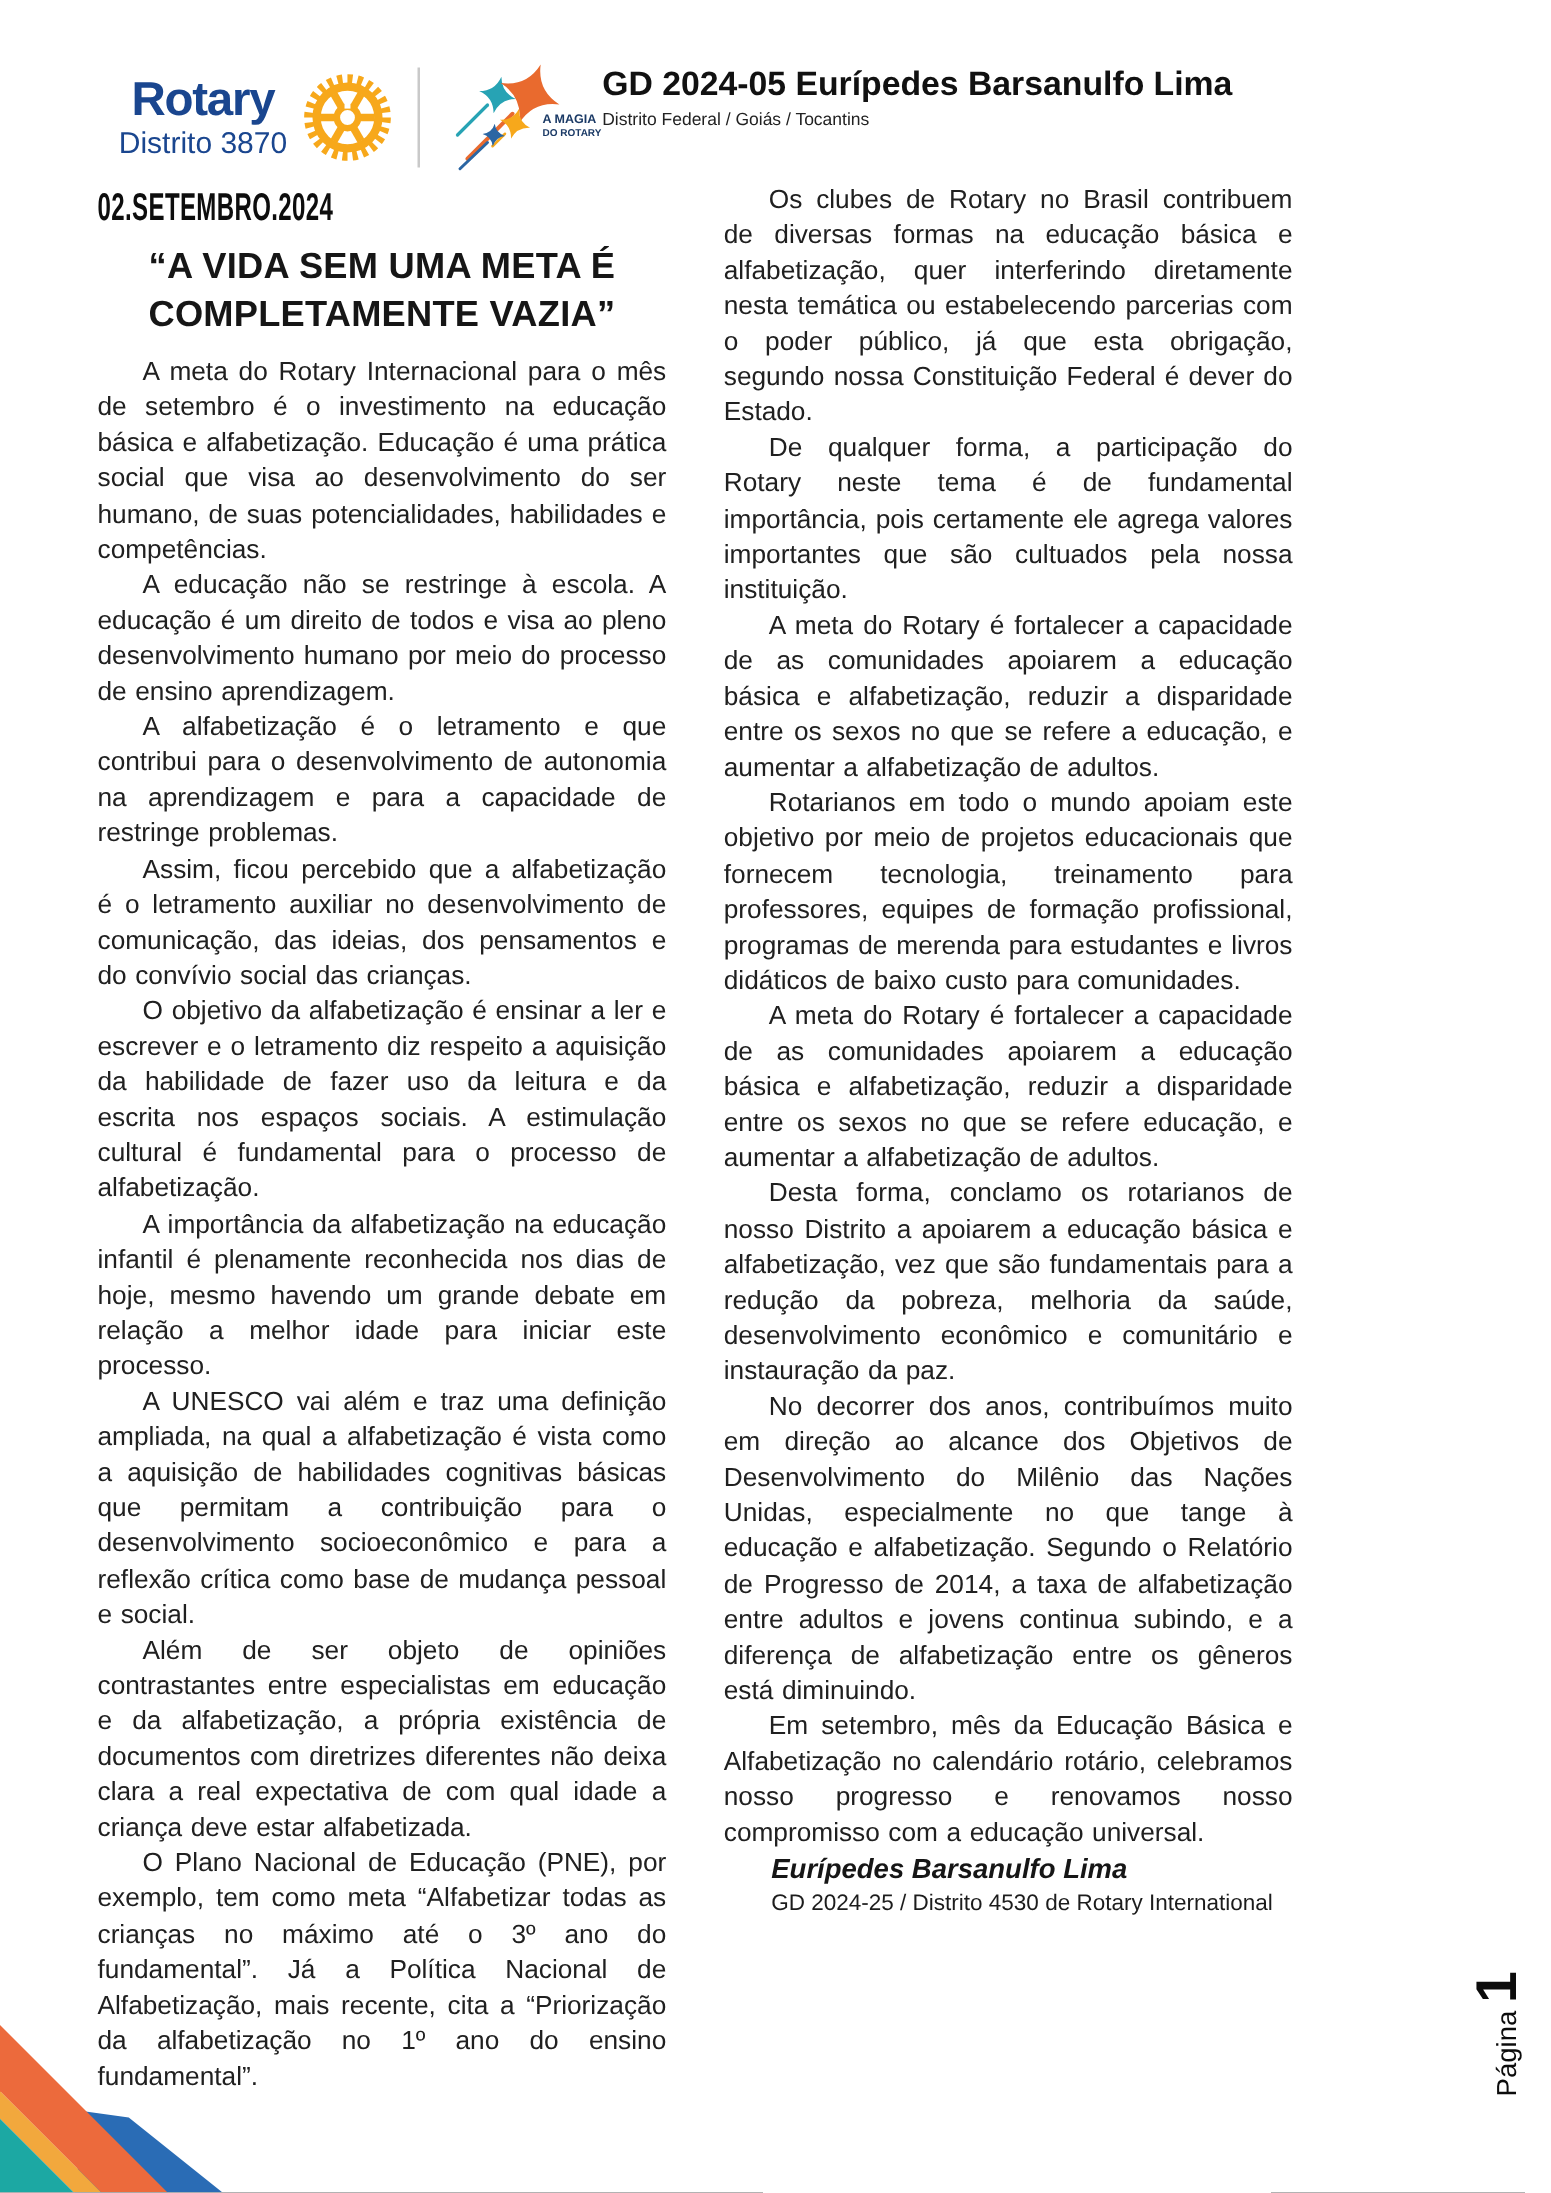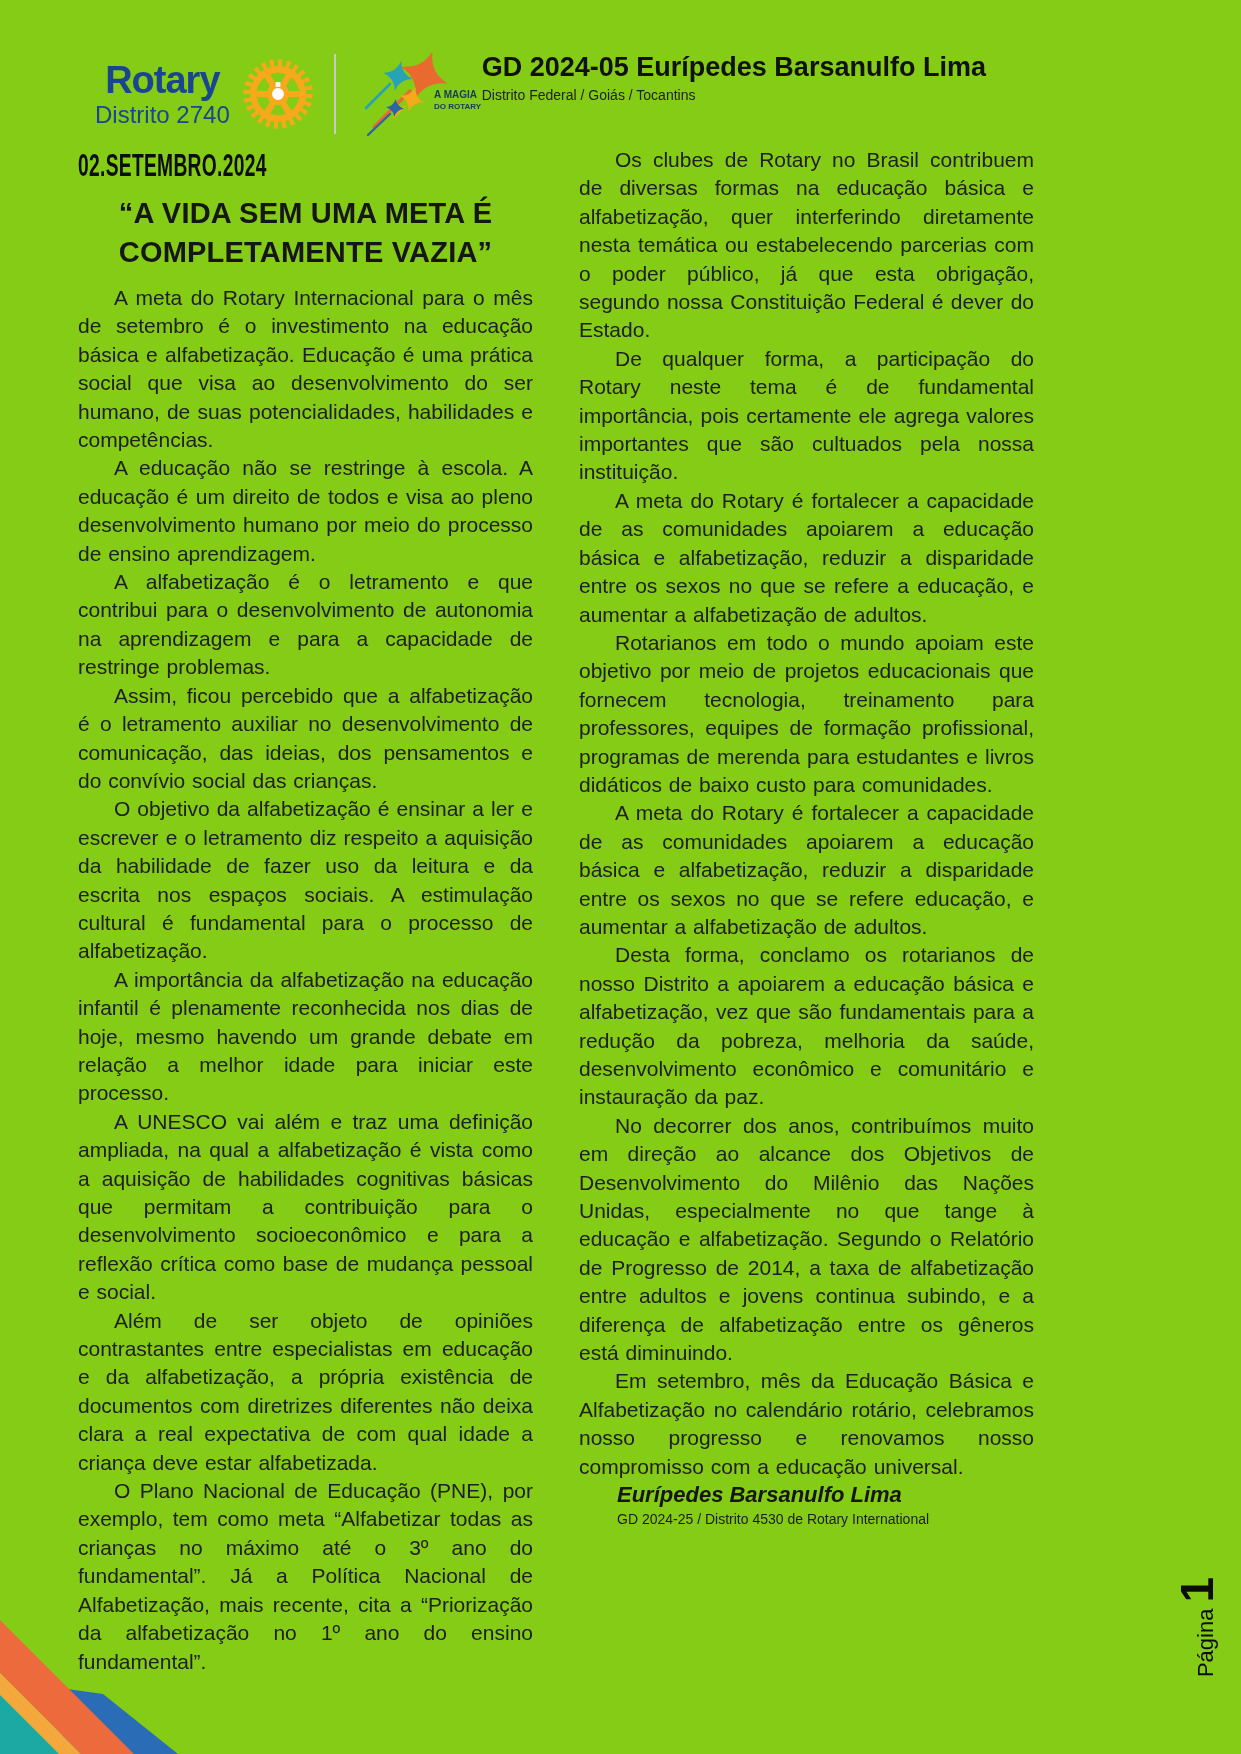--- a/index.html
+++ b/index.html
@@ -10,21 +10,21 @@
     --orange:#EC6A3C;
     --stripe-gold:#F2A83D;
     --corner-blue:#2A6CB5;
     --navy:#1B3A66;
   }
   html,body{margin:0;padding:0;background:#777;}
   .page{
     position:relative;
     width:1241px;height:1754px;
     margin:0 auto;
-    background:#84cc16;
+    background:#ffffff;
     overflow:hidden;
     font-family:"Liberation Sans", sans-serif;
     color:var(--ink);
   }
   
   header{
     display:flex;
     align-items:flex-start;
     padding:46px 70px 0 95px;
   }
@@ -91,21 +91,21 @@
     text-align:justify;
     text-indent:36px;
     color:#202020;
     word-spacing:1px;
   }
   .signature{padding-left:38px;}
   .sig-name{
     font-size:22px;font-weight:700;font-style:italic;color:#161616;line-height:1.3;
   }
   .sig-role{
-    font-size:14px;color:#1c1c1c;line-height:1.35;
+    font-size:18px;color:#1c1c1c;line-height:1.35;
   }
   
   .corner{position:absolute;left:0;bottom:0;width:200px;height:170px;}
   .corner .c-blue{fill:var(--corner-blue);}
   .corner .c-orange{fill:var(--orange);}
   .corner .c-gold{fill:var(--stripe-gold);}
   .corner .c-teal{fill:var(--teal);}
   .page-num{
     position:absolute;
     left:1197px;top:1628px;
@@ -125,21 +125,21 @@
 </style>
 </head>
 <body>
 
 <div class="page">
 
   <header>
     <div class="logo-block">
       <div class="wordmark">
         <span class="brand">Rotary</span>
-        <span class="district">Distrito 2740</span>
+        <span class="district">Distrito 3870</span>
       </div>
       <svg class="gear" viewBox="-40 -40 80 80" aria-hidden="true">
         <circle r="31" class="gold-f" stroke-width="11" stroke-dasharray="4.1 4.0"></circle>
         <circle r="26" class="gold-f" stroke-width="7"></circle>
         <g stroke="#F7A81B" stroke-width="6.5">
           <line x1="-23" y1="0" x2="23" y2="0"></line>
           <line x1="-11.5" y1="-19.9" x2="11.5" y2="19.9"></line>
           <line x1="-11.5" y1="19.9" x2="11.5" y2="-19.9"></line>
         </g>
         <circle r="9" fill="#fff" stroke="#F7A81B" stroke-width="5.5"></circle>

